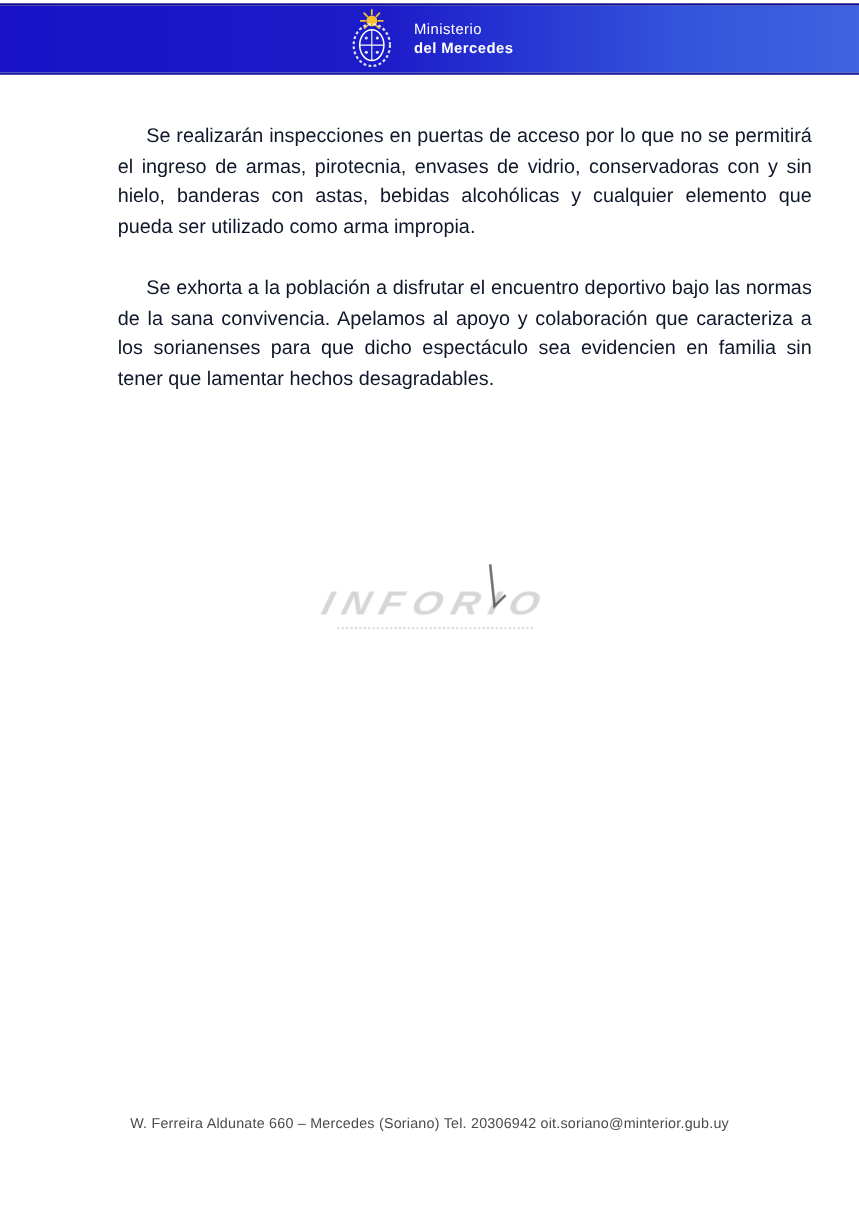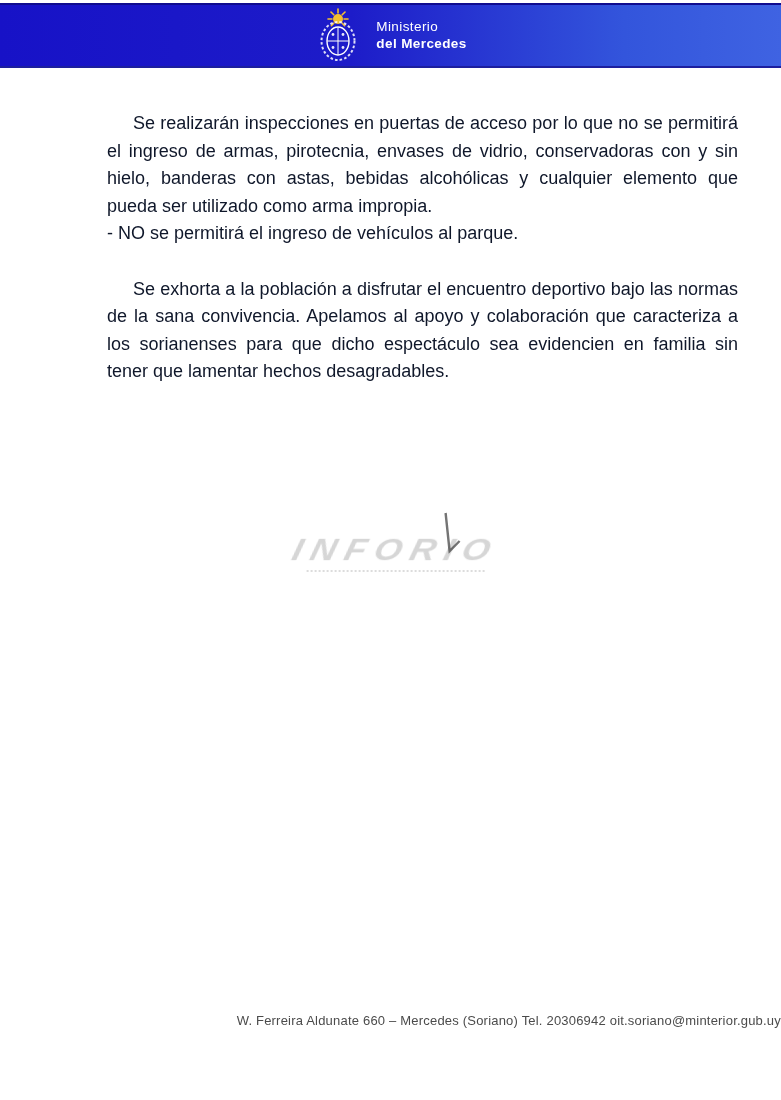--- a/index.html
+++ b/index.html
@@ -77,21 +77,21 @@
     width: 178px;
     height: 0;
     border-bottom: 2px dotted rgba(140,140,140,0.30);
   }
 
   
   .footer-line {
     position: absolute;
     left: 0; top: 1013px;
     width: 781px;
-    text-align: right;
+    text-align: center;
     font-size: 13px;
     color: #4b4b4b;
     letter-spacing: 0.2px;
   }
 </style>
 </head>
 <body>
 
 <div class="page">
 
@@ -127,21 +127,20 @@
       </svg>
       <div class="ministry-text">
         <div class="ministry-line1">Ministerio</div>
         <div class="ministry-line2">del Mercedes</div>
       </div>
     </div>
   </div>
 
   <div class="doc-body">
     <p class="indented">Se realizarán inspecciones en puertas de acceso por lo que no se permitirá el ingreso de armas, pirotecnia, envases de vidrio, conservadoras con y sin hielo, banderas con astas, bebidas alcohólicas y cualquier elemento que pueda ser utilizado como arma impropia.</p>
-    <p>- NO se permitirá el ingreso de vehículos al parque.</p>
     <p class="indented para-gap">Se exhorta a la población a disfrutar  el encuentro deportivo bajo las normas de la sana convivencia. Apelamos al apoyo y colaboración que caracteriza a los sorianenses para que dicho espectáculo sea evidencien en familia sin tener que lamentar hechos desagradables.</p>
   </div>
 
   <div class="watermark">
     <span class="wm-word">INFORIO</span>
     <svg class="wm-stroke" viewBox="0 0 24 52" aria-hidden="true">
       <path d="M7 2 L11 40 L21 30" fill="none" stroke="rgba(70,70,70,0.75)" stroke-width="2.4" stroke-linejoin="miter"></path>
     </svg>
     <div class="wm-tagline"></div>
   </div>

